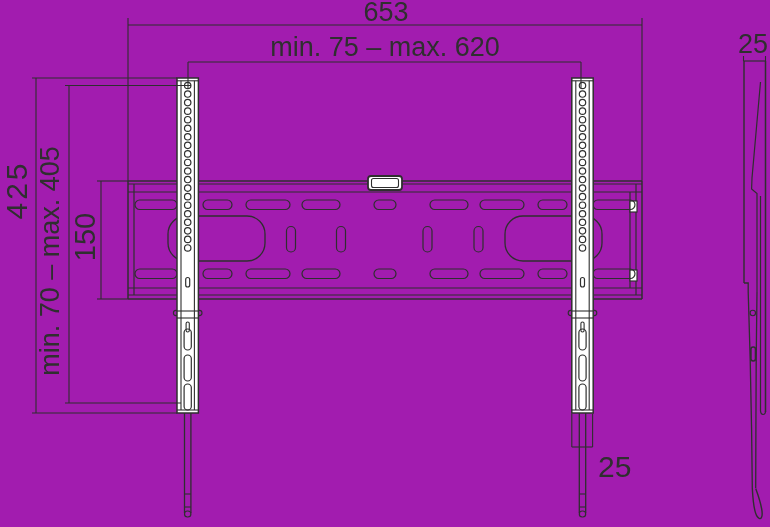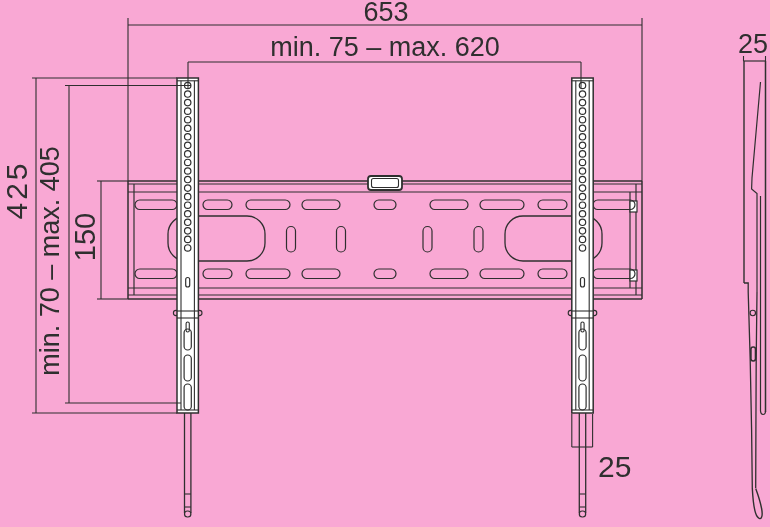--- a/index.html
+++ b/index.html
@@ -1,19 +1,19 @@
 <!DOCTYPE html>
 <html><head>
 <meta charset="utf-8">
 <style>
   html,body{margin:0;padding:0;background:#ffffff;}
   #stage{
     position:relative;
     width:770px;height:527px;
-    background:#f9a8d4;
+    background:#a21caf;
     font-family:"Liberation Sans", sans-serif;
     overflow:hidden;
   }
   svg{display:block;}
   text{
     fill:#2f2f2f;
     font-family:"Liberation Sans", sans-serif;
   }
   .dim-label{font-size:27px;}
   .dim-label-lg{font-size:30px;letter-spacing:3px;}

